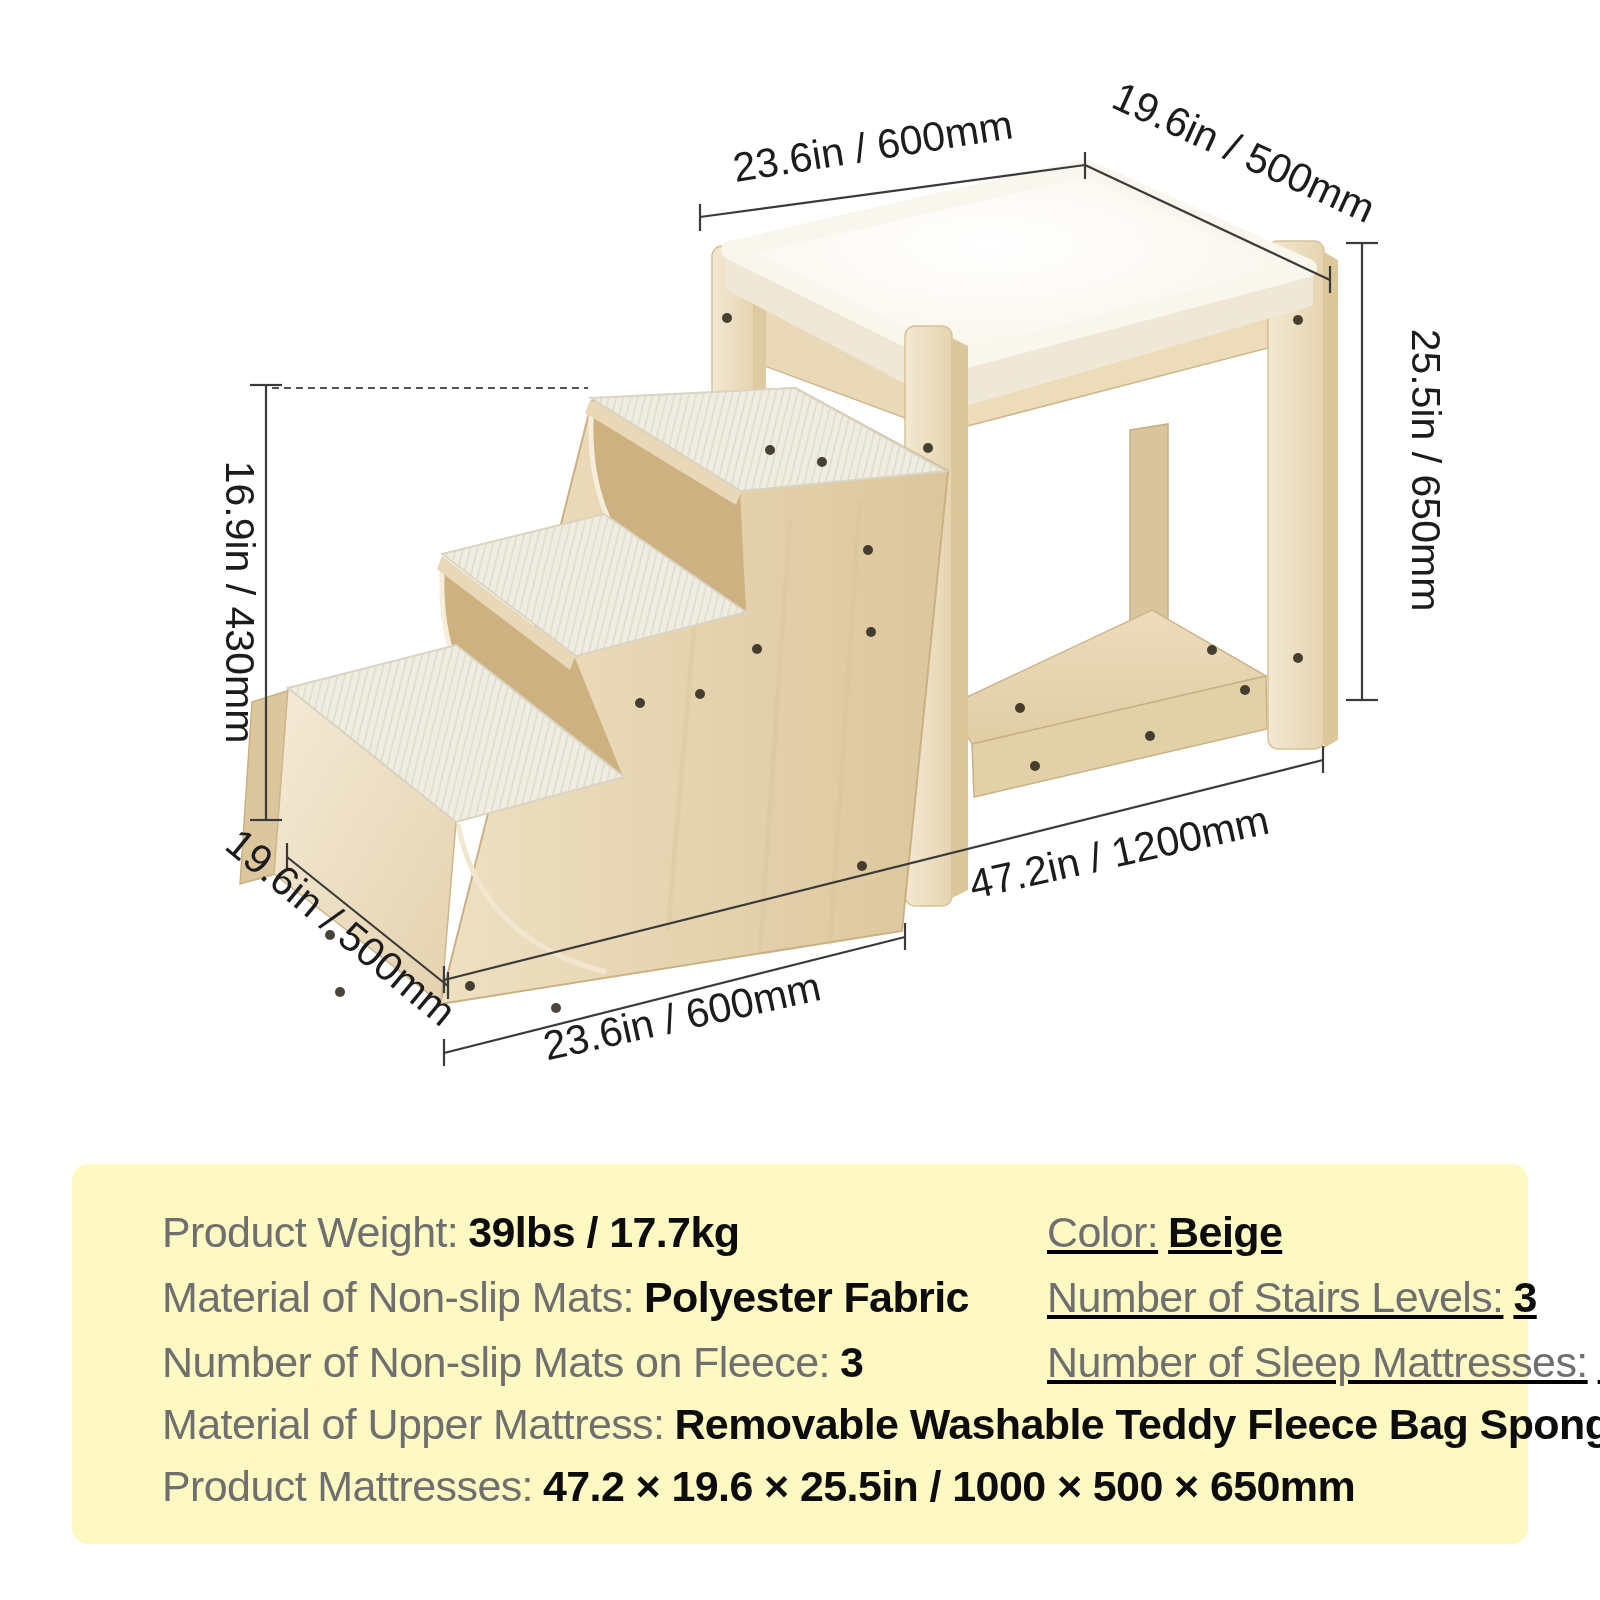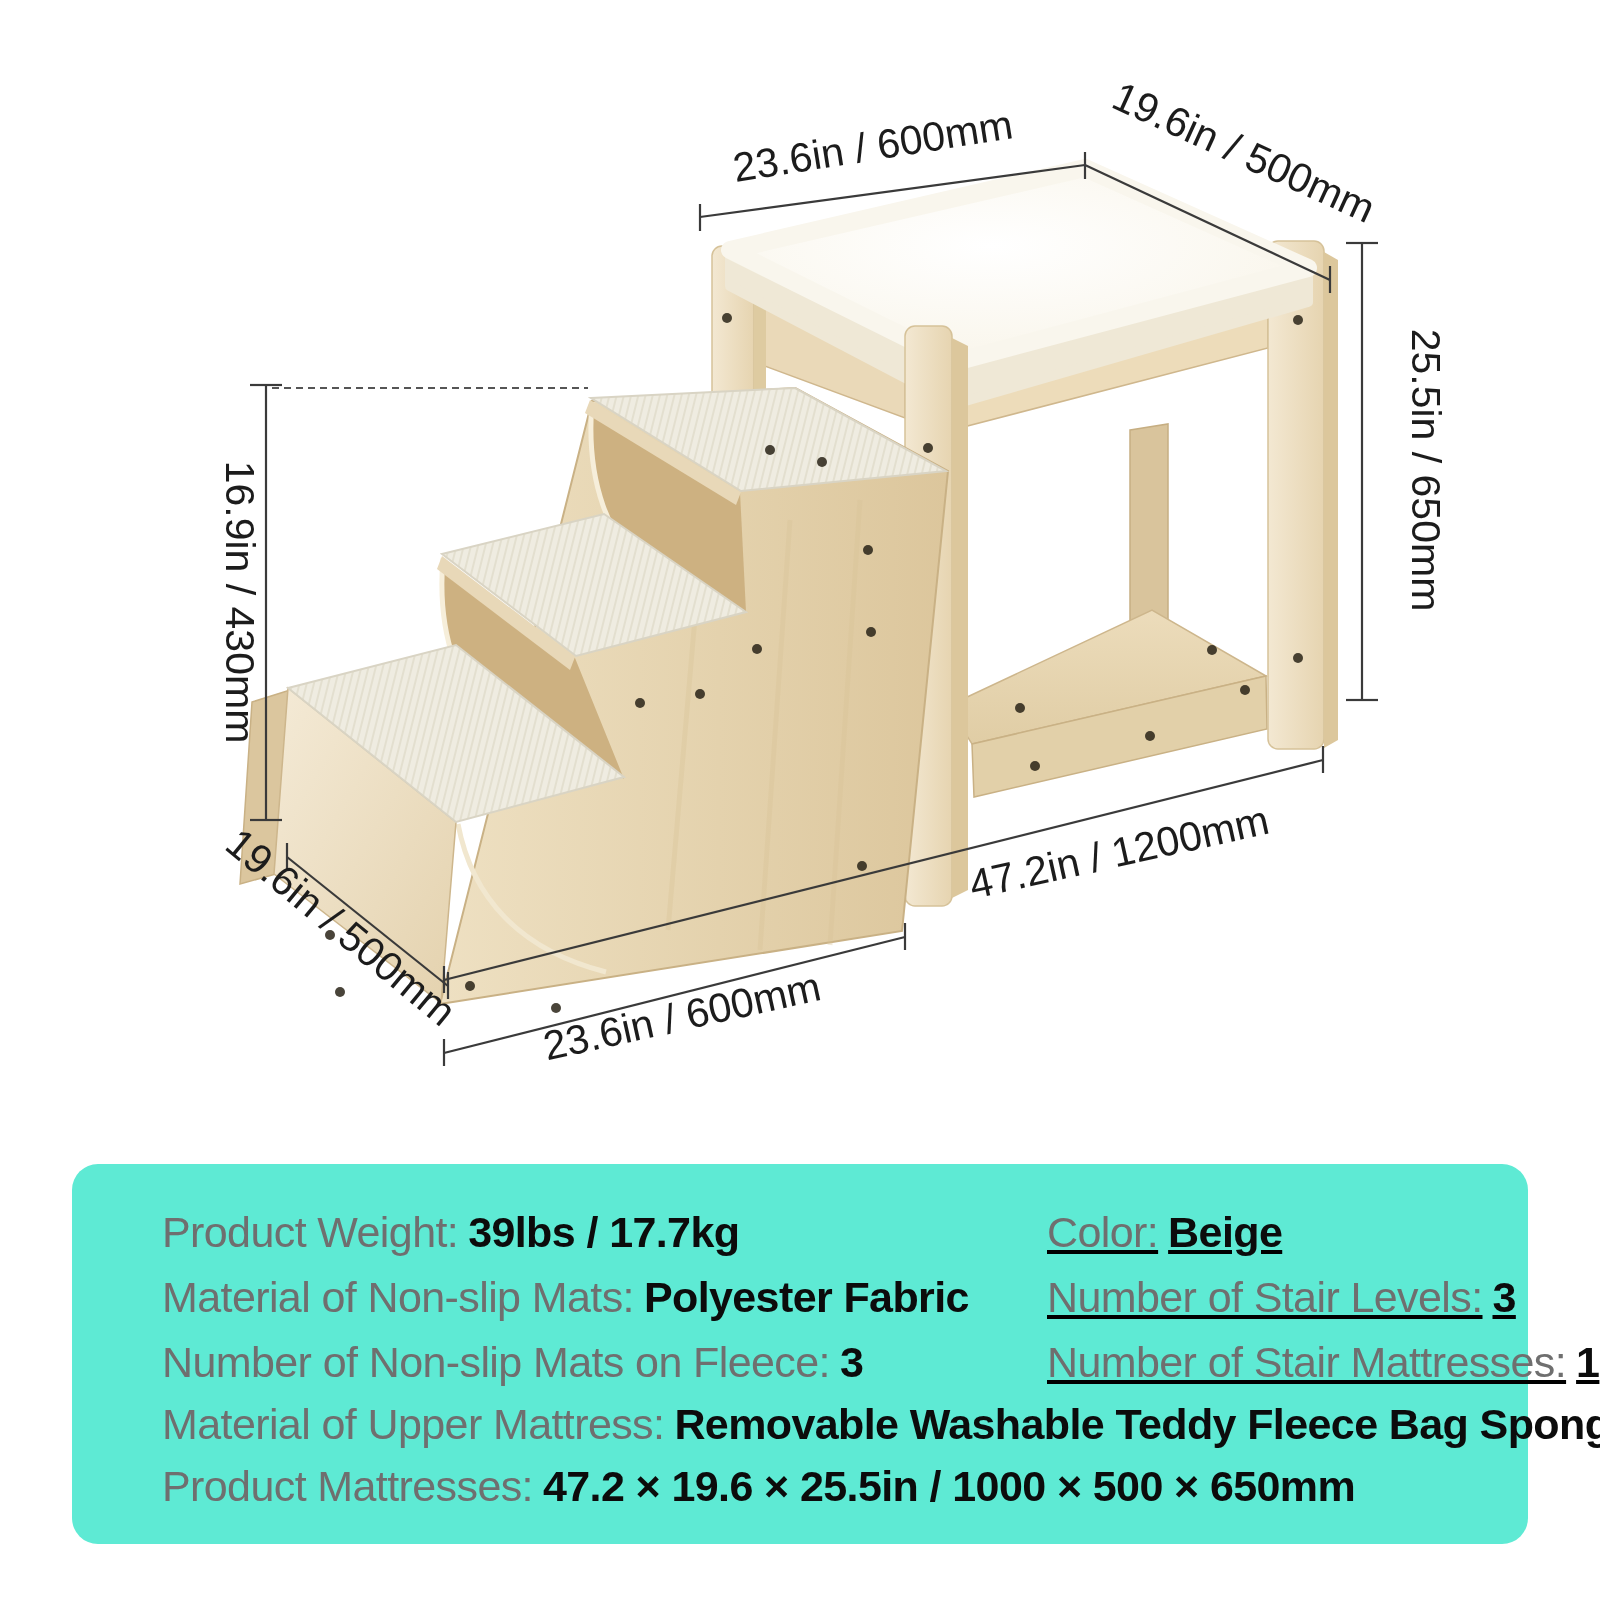--- a/index.html
+++ b/index.html
@@ -1,21 +1,21 @@
 <!DOCTYPE html>
 <html><head>
 <meta charset="utf-8">
 <style>
   html,body{margin:0;padding:0;background:#ffffff;width:1600px;height:1600px;
     font-family:"Liberation Sans", sans-serif;overflow:hidden;position:relative;}
   #stage{position:absolute;left:0;top:0;width:1600px;height:1600px;}
   svg{position:absolute;left:0;top:0;}
   .dim-label{font-family:"Liberation Sans", sans-serif;font-size:41px;fill:#1c1c1c;letter-spacing:0px;}
   .spec-panel{position:absolute;left:72px;top:1164px;width:1456px;height:380px;
-    background:#5eead4;border-radius:26px;}
+    background:#fef9c3;border-radius:16px;}
   .spec-row{position:absolute;width:100%;height:46px;white-space:nowrap;}
   .cellL{position:absolute;left:90px;top:0;}
   .cellR{position:absolute;left:975px;top:0;text-decoration:underline;}
   .cellL,.cellR{font-size:43px;letter-spacing:-0.6px;line-height:46px;}
   .lbl{color:#6f6f6f;font-weight:400;}
   .val{color:#0c0c0c;font-weight:700;margin-left:10px;}
 </style>
 </head>
 <body>
 
@@ -197,25 +197,25 @@
   </g>
 </svg>
 
 <div class="spec-panel">
   <div class="spec-row" style="top:45px;">
     <span class="cellL"><span class="lbl">Product Weight:</span><span class="val">39lbs / 17.7kg</span></span>
     <span class="cellR"><span class="lbl">Color:</span><span class="val">Beige</span></span>
   </div>
   <div class="spec-row" style="top:110px;">
     <span class="cellL"><span class="lbl">Material of Non-slip Mats:</span><span class="val">Polyester Fabric</span></span>
-    <span class="cellR"><span class="lbl">Number of Stair Levels:</span><span class="val">3</span></span>
+    <span class="cellR"><span class="lbl">Number of Stairs Levels:</span><span class="val">3</span></span>
   </div>
   <div class="spec-row" style="top:175px;">
     <span class="cellL"><span class="lbl">Number of Non-slip Mats on Fleece:</span><span class="val">3</span></span>
-    <span class="cellR"><span class="lbl">Number of Stair Mattresses:</span><span class="val">1</span></span>
+    <span class="cellR"><span class="lbl">Number of Sleep Mattresses:</span><span class="val">1</span></span>
   </div>
   <div class="spec-row" style="top:237px;">
     <span class="cellL"><span class="lbl">Material of Upper Mattress:</span><span class="val">Removable Washable Teddy Fleece Bag Sponge</span></span>
   </div>
   <div class="spec-row" style="top:299px;">
     <span class="cellL"><span class="lbl">Product Mattresses:</span><span class="val">47.2 × 19.6 × 25.5in / 1000 × 500 × 650mm</span></span>
   </div>
 </div>
 
 </div>

